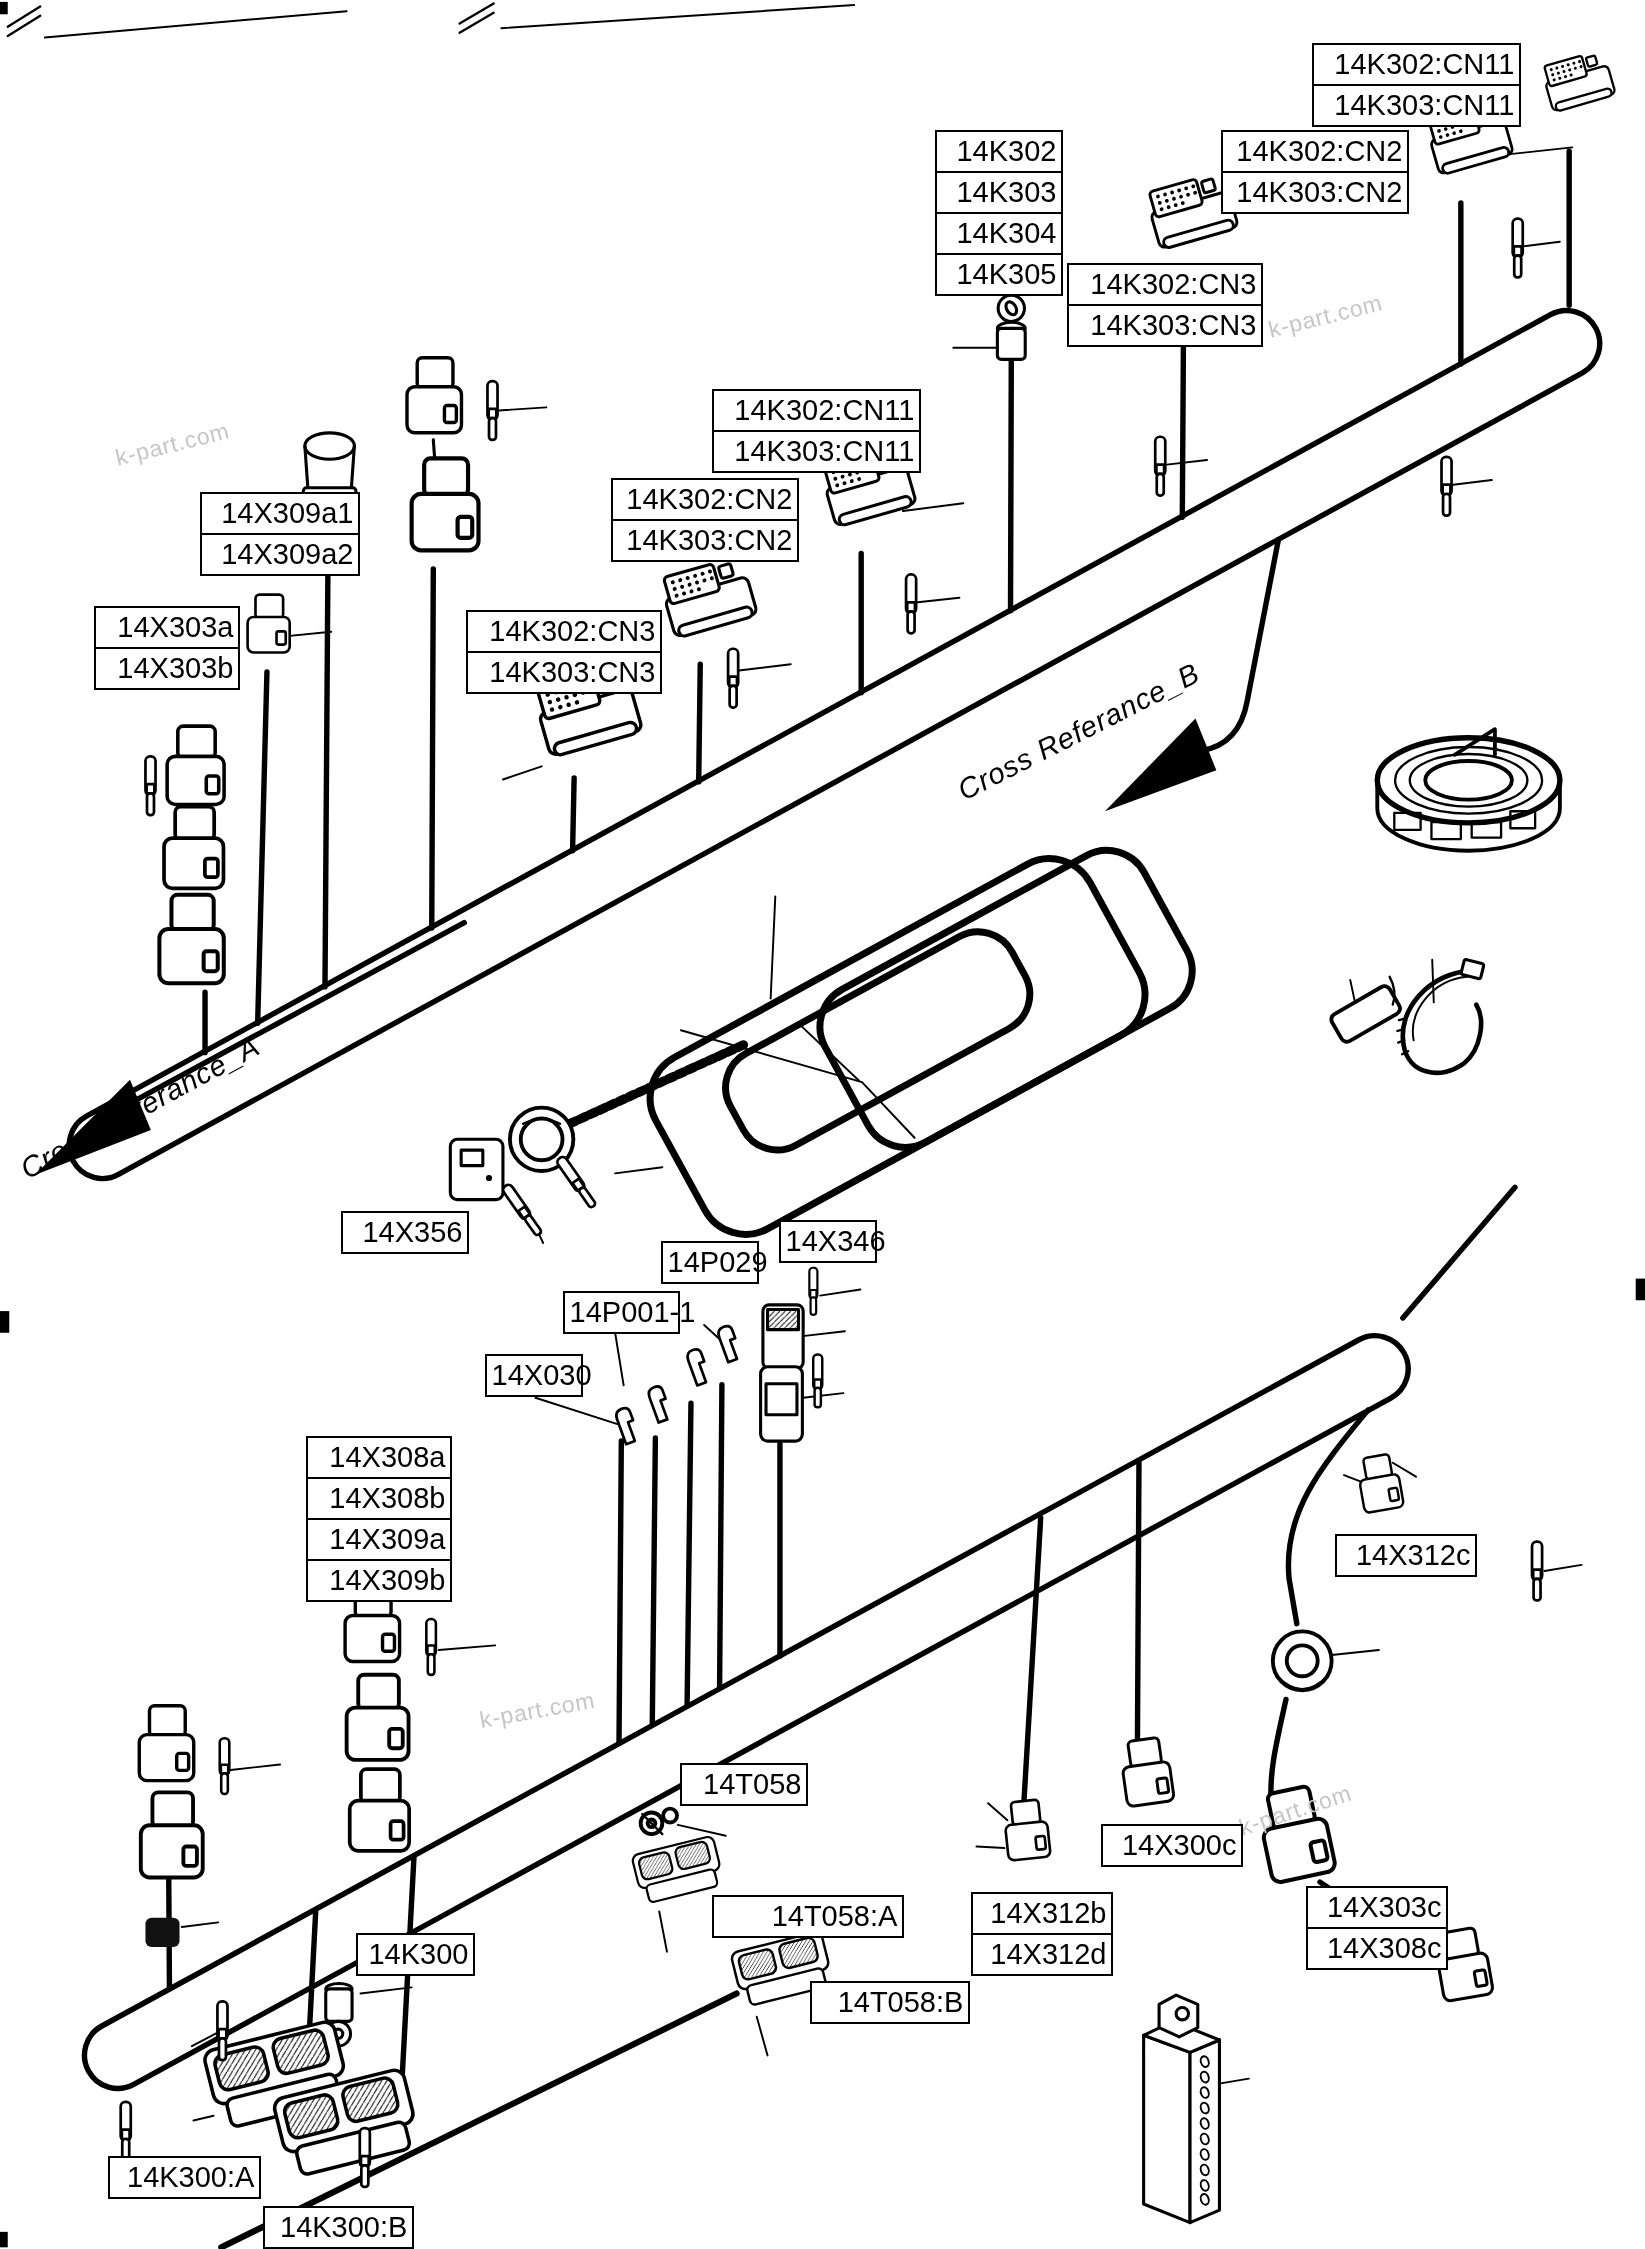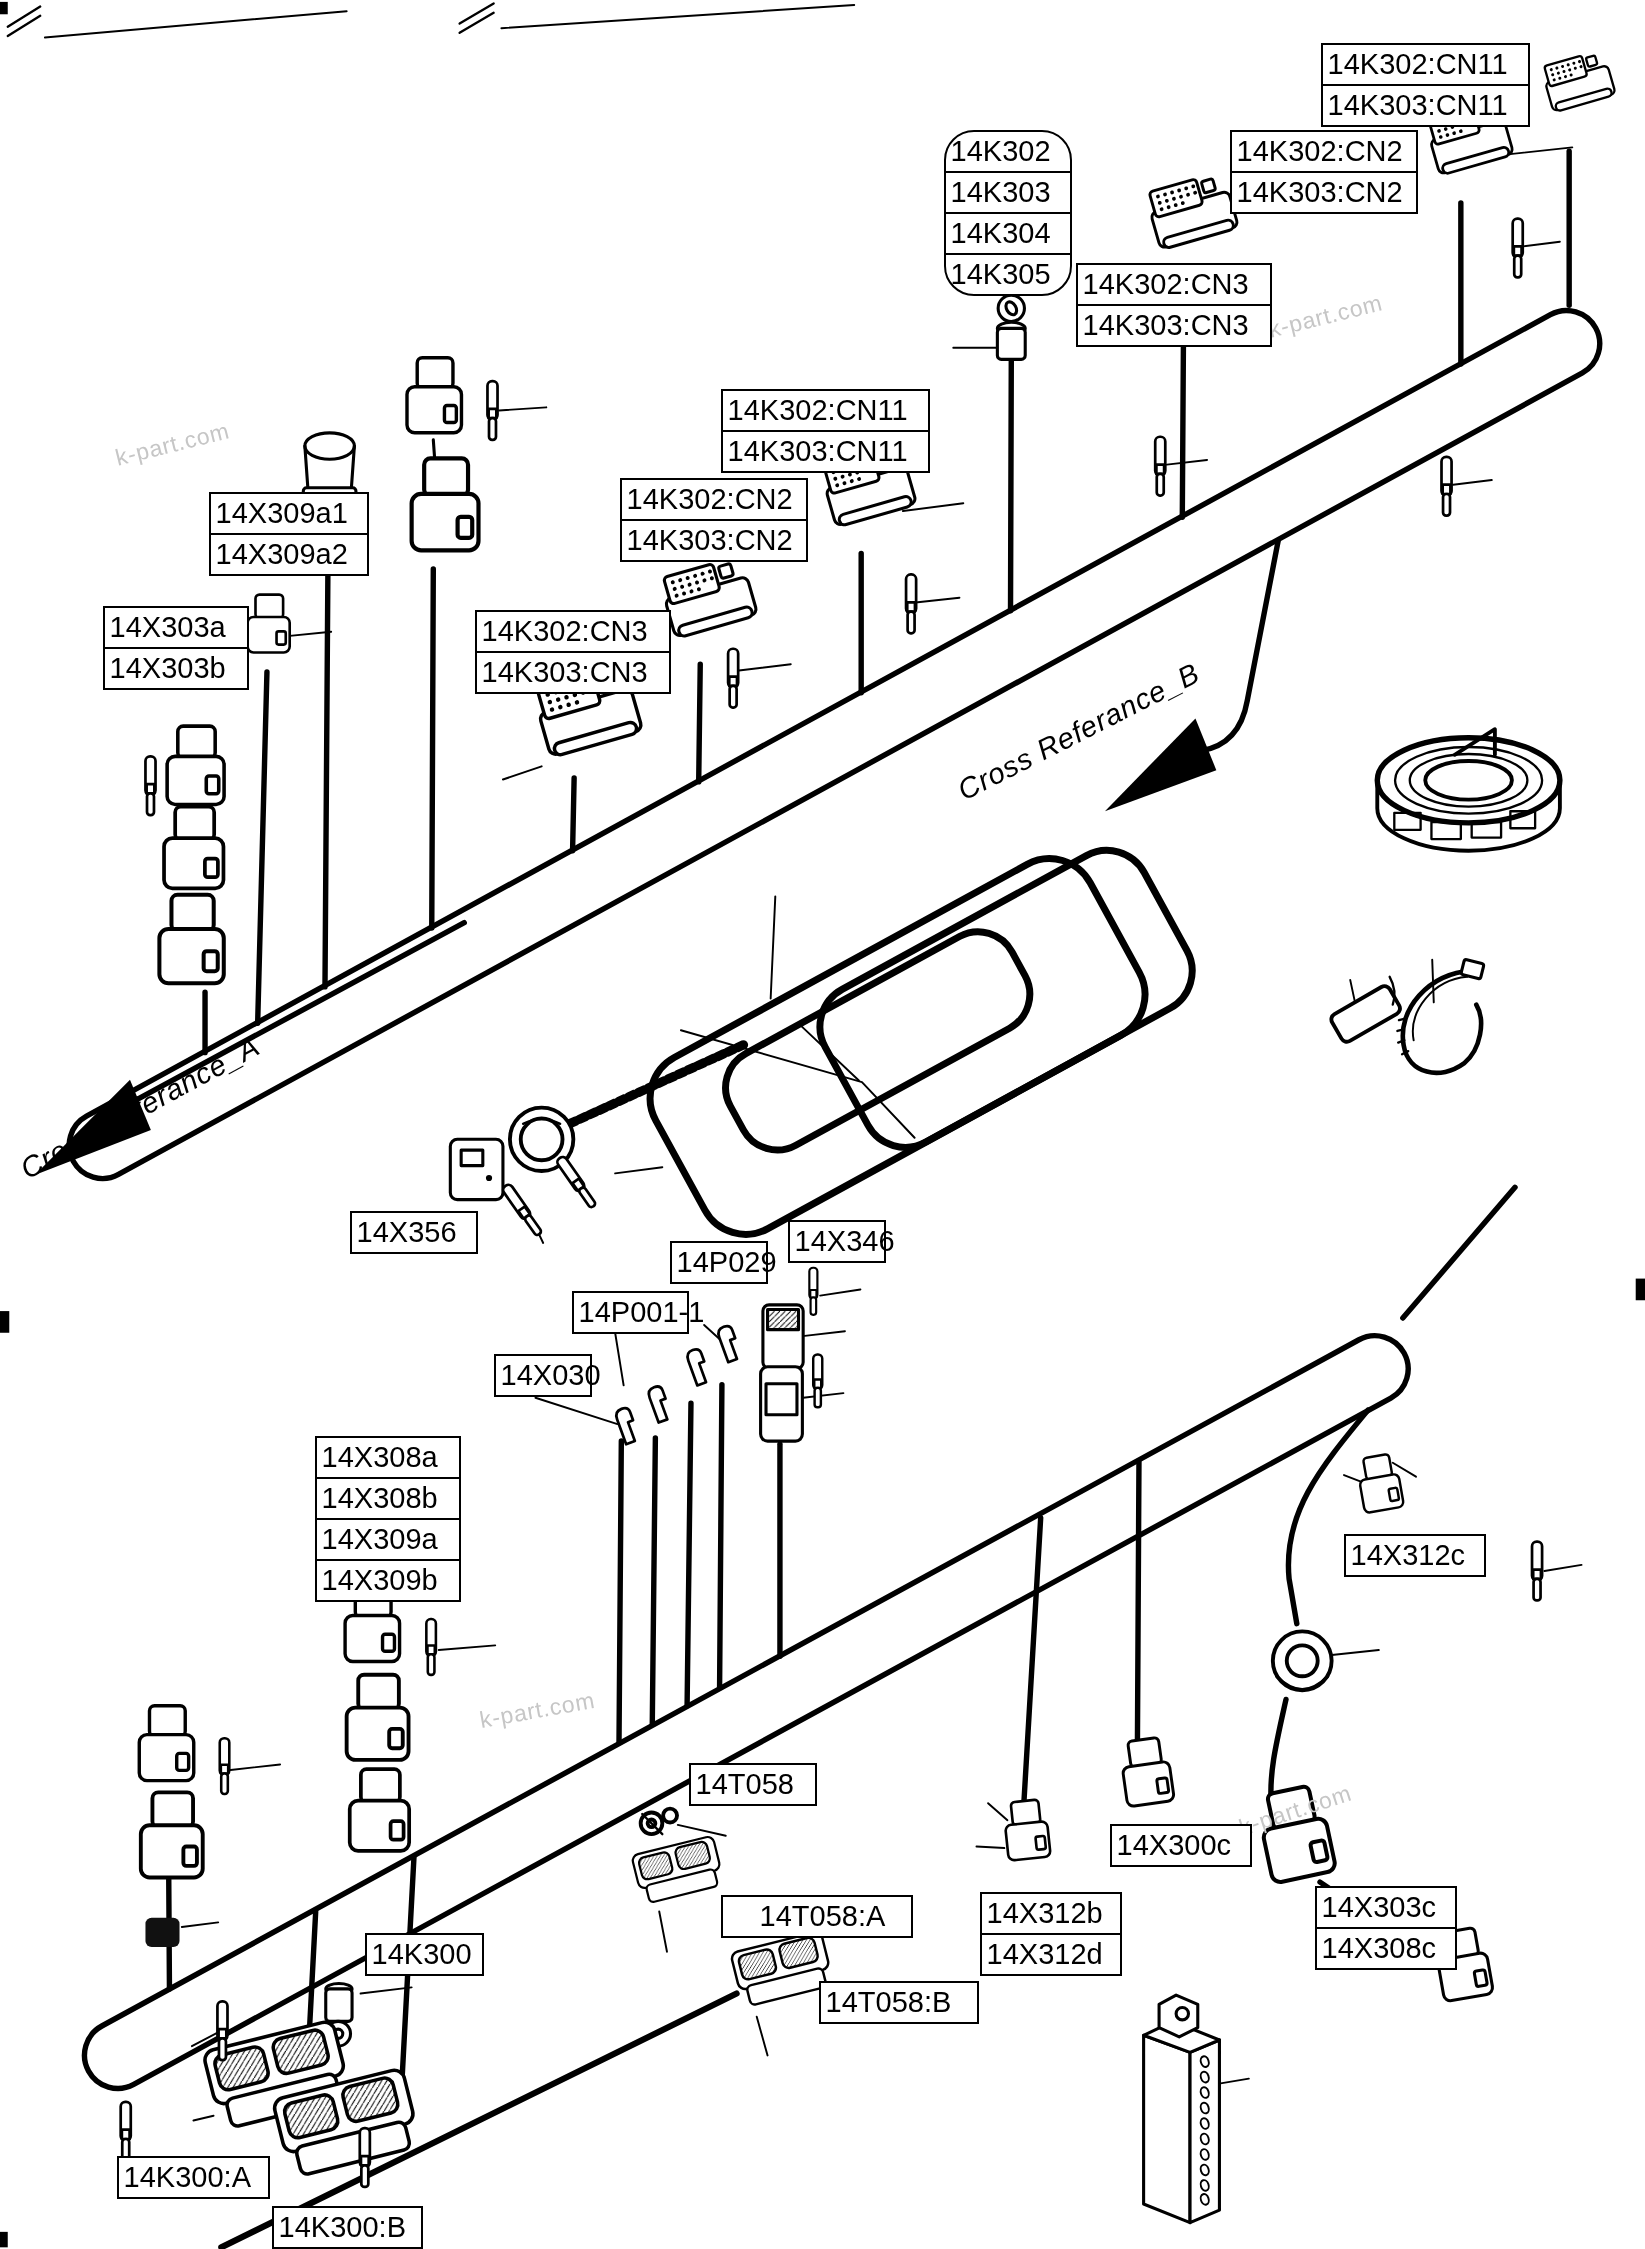--- a/index.html
+++ b/index.html
@@ -1,20 +1,20 @@
 <!DOCTYPE html>
 <html style="font-size:12.4px"><head>
 <meta charset="utf-8">
 <style>
   html,body{margin:0;padding:0;background:#fff;}
   #page{position:relative;width:1645px;height:2250px;background:#ffffff;overflow:hidden;
         font-family:"Liberation Sans", sans-serif;color:#000;}
   #art{position:absolute;left:0;top:0;}
-  .plabel{position:absolute;background:#fff;border:2.3px solid #000;text-align:left;
-          font-size:29px;line-height:39px;white-space:nowrap;z-index:5;margin-left:9px;}
+  .plabel{position:absolute;background:#fff;border:2.3px solid #000;text-align:right;
+          font-size:29px;line-height:39px;white-space:nowrap;z-index:5;}
   .plabel .row{height:39px;border-top:2.3px solid #000;padding:0 4.6px;}
   .plabel .row:first-child{border-top:none;}
   .xref{position:absolute;font-size:29px;font-style:italic;letter-spacing:0.8px;white-space:nowrap;
         transform-origin:0 50%;z-index:4;}
   .wm{position:absolute;color:#c6c6c6;font-size:23px;letter-spacing:0.8px;white-space:nowrap;
       transform-origin:0 50%;z-index:3;}
   svg .ink{stroke:#000;fill:none;stroke-linecap:round;stroke-linejoin:round;}
   svg .fw{fill:#fff;}
 </style>
 </head>
@@ -348,21 +348,21 @@
 <div class="wm" style="left:1240px;top:1815px;transform:rotate(-18deg);">k-part.com</div>
 
 <div class="plabel" style="left:1312px;top:43px;width:205px;">
   <div class="row">14K302:CN11</div>
   <div class="row">14K303:CN11</div>
 </div>
 <div class="plabel" style="left:1221px;top:130px;width:184px;">
   <div class="row">14K302:CN2</div>
   <div class="row">14K303:CN2</div>
 </div>
-<div class="plabel" style="left:935px;top:130px;width:124px;border-radius:30px;">
+<div class="plabel" style="left:935px;top:130px;width:124px;">
   <div class="row">14K302</div>
   <div class="row">14K303</div>
   <div class="row">14K304</div>
   <div class="row">14K305</div>
 </div>
 <div class="plabel" style="left:1067px;top:263px;width:192px;">
   <div class="row">14K302:CN3</div>
   <div class="row">14K303:CN3</div>
 </div>
 <div class="plabel" style="left:712px;top:389px;width:205px;">

